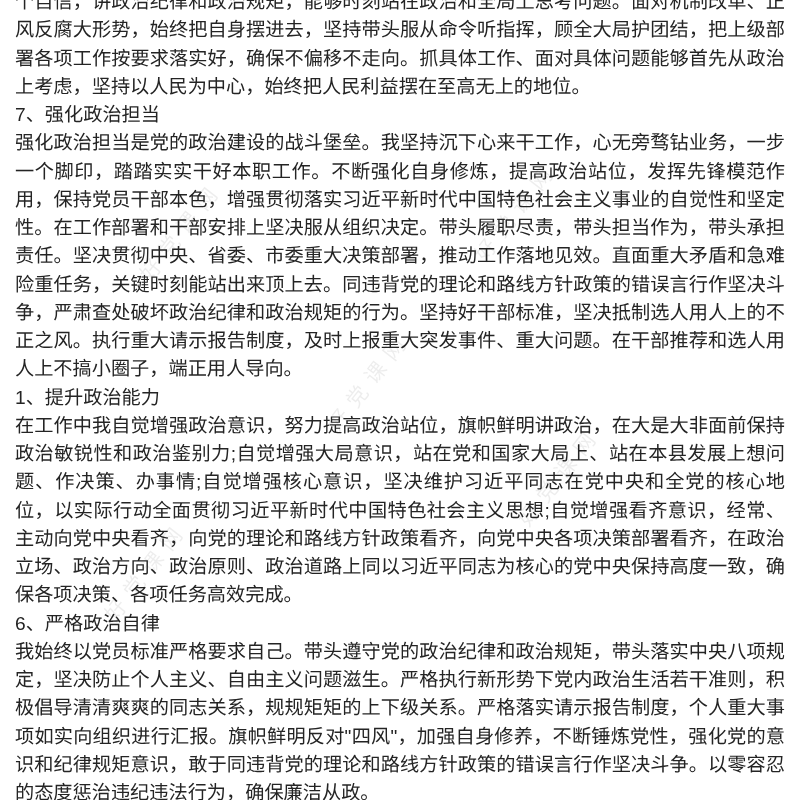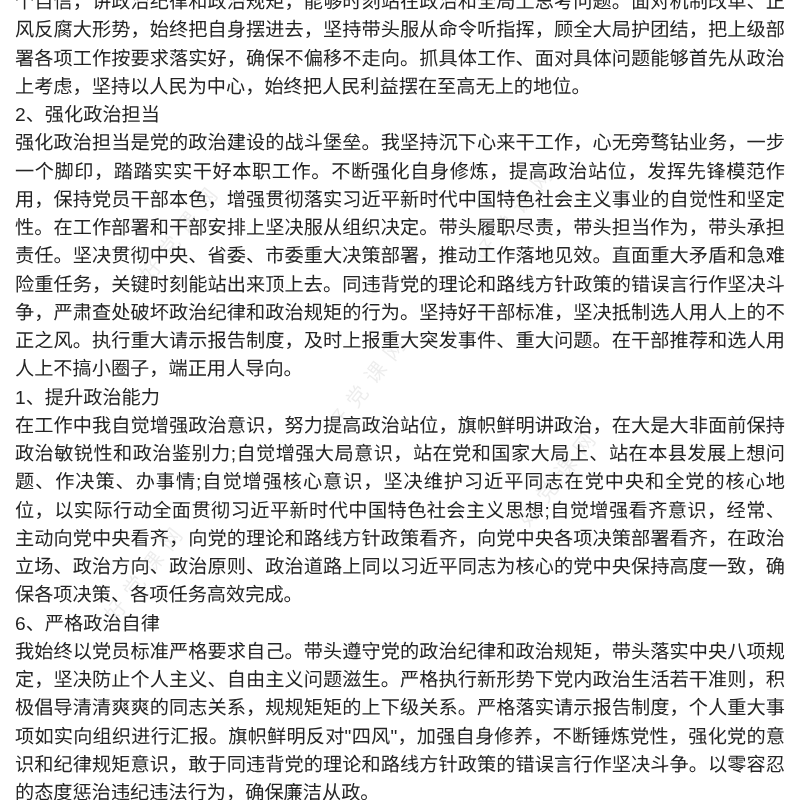--- a/index.html
+++ b/index.html
@@ -72,21 +72,21 @@
     <span class="wm wm1">好党课网</span>
     <span class="wm wm2">好党课网</span>
     <span class="wm wm3">好党课网</span>
     <span class="wm wm4">好党课网</span>
     <span class="wm wm5">好党课网</span>
   </div>
 
   <div class="doc">
     <p class="para">个自信，讲政治纪律和政治规矩，能够时刻站在政治和全局上思考问题。面对机制改革、正风反腐大形势，始终把自身摆进去，坚持带头服从命令听指挥，顾全大局护团结，把上级部署各项工作按要求落实好，确保不偏移不走向。抓具体工作、面对具体问题能够首先从政治上考虑，坚持以人民为中心，始终把人民利益摆在至高无上的地位。</p>
 
-    <h2 class="heading">2、强化政治担当</h2>
+    <h2 class="heading">7、强化政治担当</h2>
     <p class="para">强化政治担当是党的政治建设的战斗堡垒。我坚持沉下心来干工作，心无旁骛钻业务，一步一个脚印，踏踏实实干好本职工作。不断强化自身修炼，提高政治站位，发挥先锋模范作用，保持党员干部本色，增强贯彻落实习近平新时代中国特色社会主义事业的自觉性和坚定性。在工作部署和干部安排上坚决服从组织决定。带头履职尽责，带头担当作为，带头承担责任。坚决贯彻中央、省委、市委重大决策部署，推动工作落地见效。直面重大矛盾和急难险重任务，关键时刻能站出来顶上去。同违背党的理论和路线方针政策的错误言行作坚决斗争，严肃查处破坏政治纪律和政治规矩的行为。坚持好干部标准，坚决抵制选人用人上的不正之风。执行重大请示报告制度，及时上报重大突发事件、重大问题。在干部推荐和选人用人上不搞小圈子，端正用人导向。</p>
 
     <h2 class="heading">1、提升政治能力</h2>
     <p class="para">在工作中我自觉增强政治意识，努力提高政治站位，旗帜鲜明讲政治，在大是大非面前保持政治敏锐性和政治鉴别力;自觉增强大局意识，站在党和国家大局上、站在本县发展上想问题、作决策、办事情;自觉增强核心意识，坚决维护习近平同志在党中央和全党的核心地位，以实际行动全面贯彻习近平新时代中国特色社会主义思想;自觉增强看齐意识，经常、主动向党中央看齐，向党的理论和路线方针政策看齐，向党中央各项决策部署看齐，在政治立场、政治方向、政治原则、政治道路上同以习近平同志为核心的党中央保持高度一致，确保各项决策、各项任务高效完成。</p>
 
     <h2 class="heading">6、严格政治自律</h2>
     <p class="para">我始终以党员标准严格要求自己。带头遵守党的政治纪律和政治规矩，带头落实中央八项规定，坚决防止个人主义、自由主义问题滋生。严格执行新形势下党内政治生活若干准则，积极倡导清清爽爽的同志关系，规规矩矩的上下级关系。严格落实请示报告制度，个人重大事项如实向组织进行汇报。旗帜鲜明反对"四风"，加强自身修养，不断锤炼党性，强化党的意识和纪律规矩意识，敢于同违背党的理论和路线方针政策的错误言行作坚决斗争。以零容忍的态度惩治违纪违法行为，确保廉洁从政。</p>
   </div>
 
 </div>

